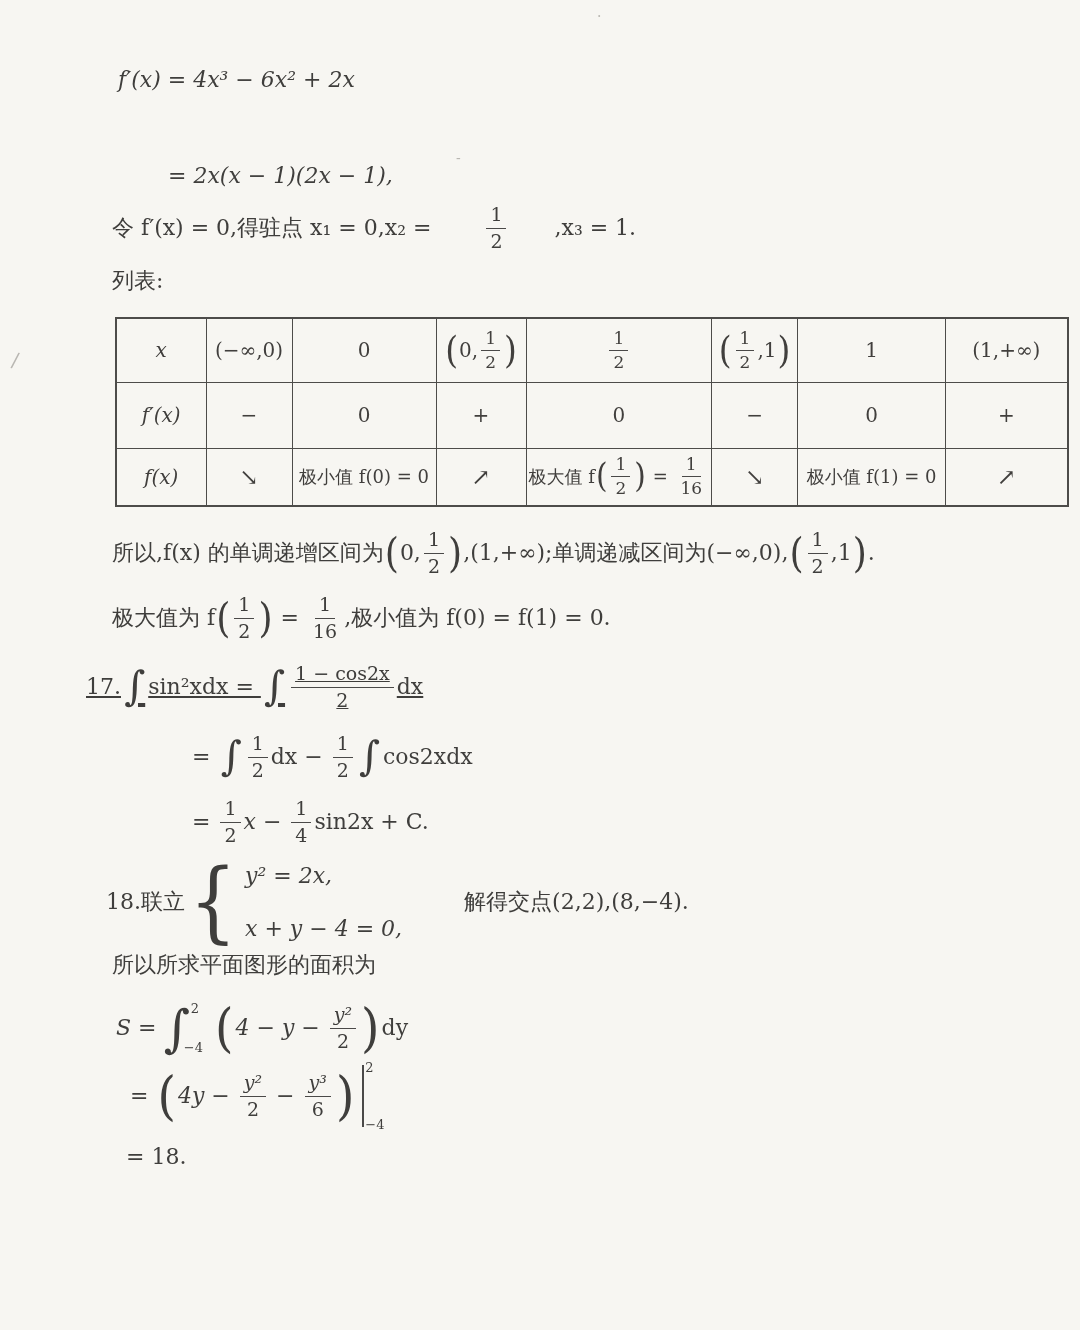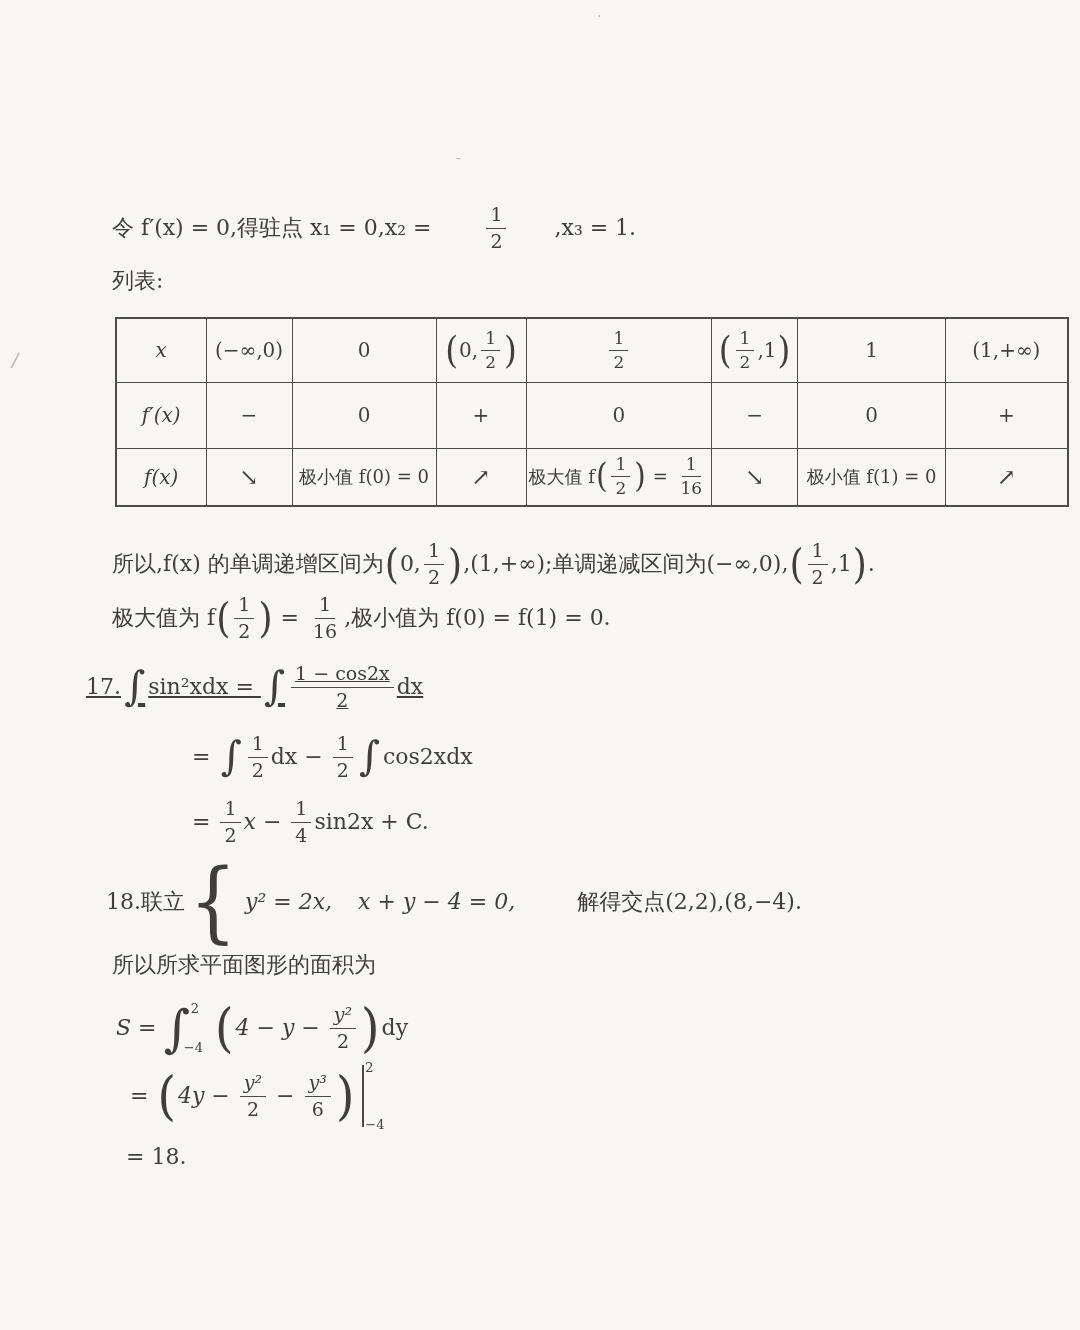--- a/index.html
+++ b/index.html
@@ -48,21 +48,21 @@
   .il .lo{transform:translateX(-7px);}
   .ebar{
     width:0;height:62px;border-left:2px solid #4a4948;
     display:inline-block;margin-left:6px;
   }
   .il.tall{height:70px;}
   .sysbrace{
     font-size:88px;font-weight:300;line-height:0.8;
     display:inline-block;transform:scaleX(0.85);margin-right:4px;
   }
-  .syscol{display:inline-flex;flex-direction:row;gap:26px;}
+  .syscol{display:inline-flex;flex-direction:column;gap:26px;}
   .dtable{
     position:absolute;left:115px;top:317px;
     border-collapse:collapse;table-layout:fixed;
     font-size:20px;color:#413f3d;
   }
   .dtable td{
     border:1.5px solid #4d4c4a;
     text-align:center;vertical-align:middle;
     padding:0 2px;overflow:hidden;
   }
@@ -74,20 +74,26 @@
 </style>
 </head>
 <body>
 
 <div class="page">
 
   <div class="art" style="left:597px;top:8px;">·</div>
   <div class="art" style="left:12px;top:348px;font-size:20px;transform:rotate(10deg);">/</div>
   <div class="art" style="left:456px;top:150px;">-</div>
 
+  <div class="line" style="left:118px;top:62px;height:36px;">
+    <span class="m">f′(x) = 4x³ − 6x² + 2x</span>
+  </div>
+  <div class="line" style="left:168px;top:158px;height:36px;">
+    <span class="m">= 2x(x − 1)(2x − 1),</span>
+  </div>
 
   <div class="line" style="left:112px;top:200px;height:56px;gap:45px;">
     <span>令 f′(x) = 0,得驻点 x₁ = 0,x₂ = </span>
     <span class="frac">
       <span class="num">1</span>
       <span class="den">2</span>
     </span>
     <span>,x₃ = 1.</span>
   </div>
 
@@ -150,21 +156,21 @@
           <span>极大值 f</span><span class="tp">(</span><span class="frac small"><span class="num">1</span><span class="den">2</span></span><span class="tp">)</span><span> = </span><span class="frac small"><span class="num">1</span><span class="den">16</span></span>
         </span>
       </td>
       <td><span class="arrow">↘</span></td>
       <td class="cjk-cell"><span>极小值 f(1) = 0</span></td>
       <td><span class="arrow">↗</span></td>
     </tr>
   </tbody>
     </table>
 
-  <div class="line" style="left:112px;top:538px;height:52px;">
+  <div class="line" style="left:112px;top:527px;height:52px;">
     <span>所以,f(x) 的单调递增区间为</span>
     <span class="tp">(</span>
     <span>0,</span>
     <span class="frac"><span class="num">1</span><span class="den">2</span></span>
     <span class="tp">)</span>
     <span>,(1,+∞);单调递减区间为(−∞,0),</span>
     <span class="tp">(</span>
     <span class="frac"><span class="num">1</span><span class="den">2</span></span>
     <span>,1</span>
     <span class="tp">)</span>

